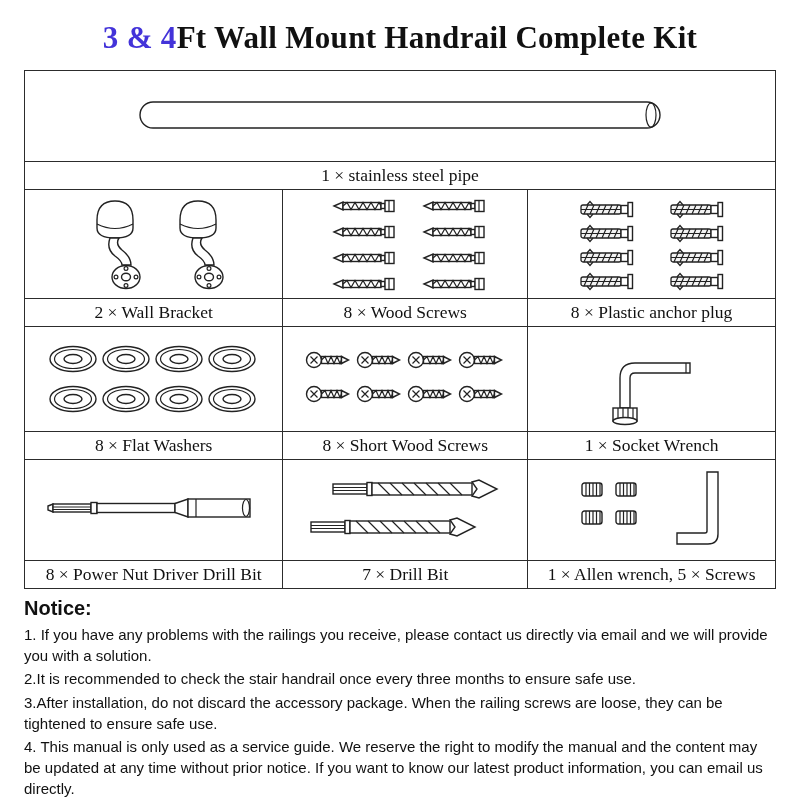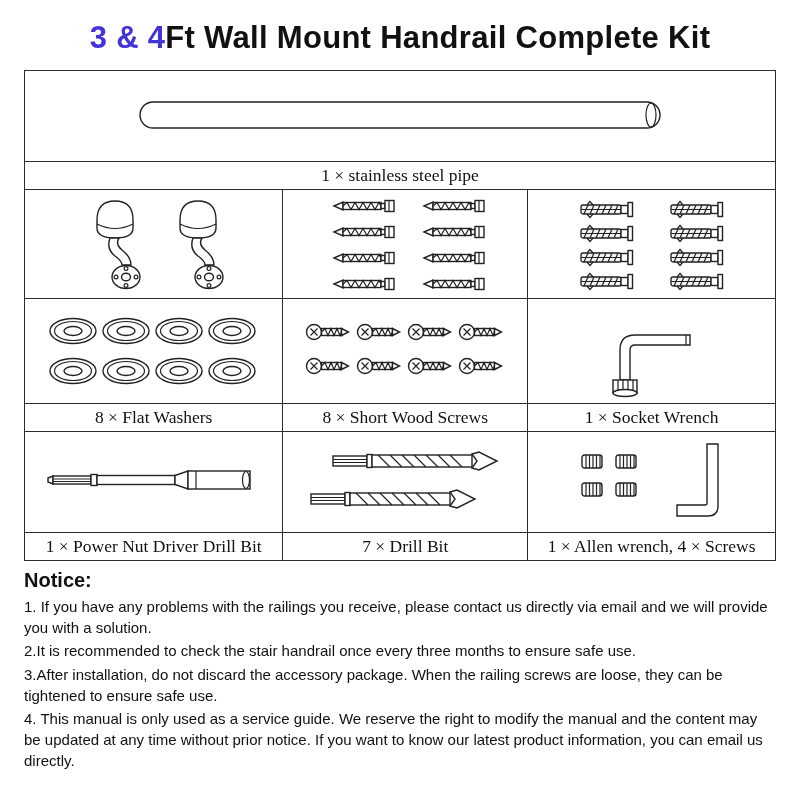--- a/index.html
+++ b/index.html
@@ -1,19 +1,19 @@
 <!DOCTYPE html>
 <html><head>
 <meta charset="utf-8">
 <style>
   html,body{margin:0;padding:0;background:#fff;}
   body{width:800px;height:800px;overflow:hidden;color:#111;font-family:"Liberation Sans",sans-serif;}
   .page{padding:10px 24px 0;}
   .title{text-align:center;font-size:31px;font-weight:800;margin:10px 0 14px;letter-spacing:.3px;
-         font-family:Liberation Sans, sans-serif;}
+         font-family:Liberation Serif, serif;}
   table.kit{width:100%;border-collapse:collapse;table-layout:fixed;border-radius:18px;}
   .kit td{border:1.5px solid #2c2c2c;text-align:center;vertical-align:middle;padding:0;background:#fff;}
   td.cap{font-family:"Liberation Serif",serif;font-size:17.5px;height:27px;line-height:1;}
   tr.row-pipe td{height:90px;}
   tr.row-a td{height:108px;}
   tr.row-b td{height:104px;}
   tr.row-c td{height:100px;}
   svg{display:block;margin:0 auto;}
   .sh{fill:#fff;stroke:#222;stroke-width:1.4;}
   .shg{fill:#f3f3f3;stroke:#222;stroke-width:1.3;}
@@ -107,20 +107,25 @@
               <use href="#ap" x="125" y="7"></use>
           <use href="#ap" x="35" y="31"></use>
               <use href="#ap" x="125" y="31"></use>
           <use href="#ap" x="35" y="55"></use>
               <use href="#ap" x="125" y="55"></use>
           <use href="#ap" x="35" y="79"></use>
               <use href="#ap" x="125" y="79"></use>
         </svg>
       </td>
     </tr>
+    <tr>
+      <td class="cap">2 × Wall Bracket</td>
+      <td class="cap">8 × Wood Screws</td>
+      <td class="cap">8 × Plastic anchor plug</td>
+    </tr>
 
     <tr class="row-b">
       <td>
         <svg width="222" height="92" viewBox="0 0 222 92">
           <defs>
             <g id="fw">
               <ellipse class="sh" cx="0" cy="0" rx="23" ry="12.5"></ellipse>
               <ellipse class="ln" cx="0" cy="0" rx="18.5" ry="9.5"></ellipse>
               <ellipse class="sh" cx="0" cy="0" rx="9" ry="4.5"></ellipse>
             </g>
@@ -214,23 +219,23 @@
           </defs>
           <use href="#sc" x="32" y="18"></use>
               <use href="#sc" x="66" y="18"></use>
           <use href="#sc" x="32" y="46"></use>
               <use href="#sc" x="66" y="46"></use>
           <path class="sh" d="M158 8 L169 8 L169 70 Q169 80 159 80 L128 80 L128 69 L156 69 Q158 69 158 67 Z"></path>
         </svg>
       </td>
     </tr>
     <tr>
-      <td class="cap">1 × Power Nut Driver Drill Bit</td>
+      <td class="cap">8 × Power Nut Driver Drill Bit</td>
       <td class="cap">7 × Drill Bit</td>
-      <td class="cap">1 × Allen wrench, 4 × Screws</td>
+      <td class="cap">1 × Allen wrench, 5 × Screws</td>
     </tr>
   </tbody>
     </table>
 
   <div class="notice">
     <h2>Notice:</h2>
     <p>1. If you have any problems with the railings you receive, please contact us directly via email and we will provide you with a solution.</p>
     <p>2.It is recommended to check the stair handrail once every three months to ensure safe use.</p>
     <p>3.After installation, do not discard the accessory package. When the railing screws are loose, they can be tightened to ensure safe use.</p>
     <p>4. This manual is only used as a service guide. We reserve the right to modify the manual and the content may be updated at any time without prior notice. If you want to know our latest product information, you can email us directly.</p>

